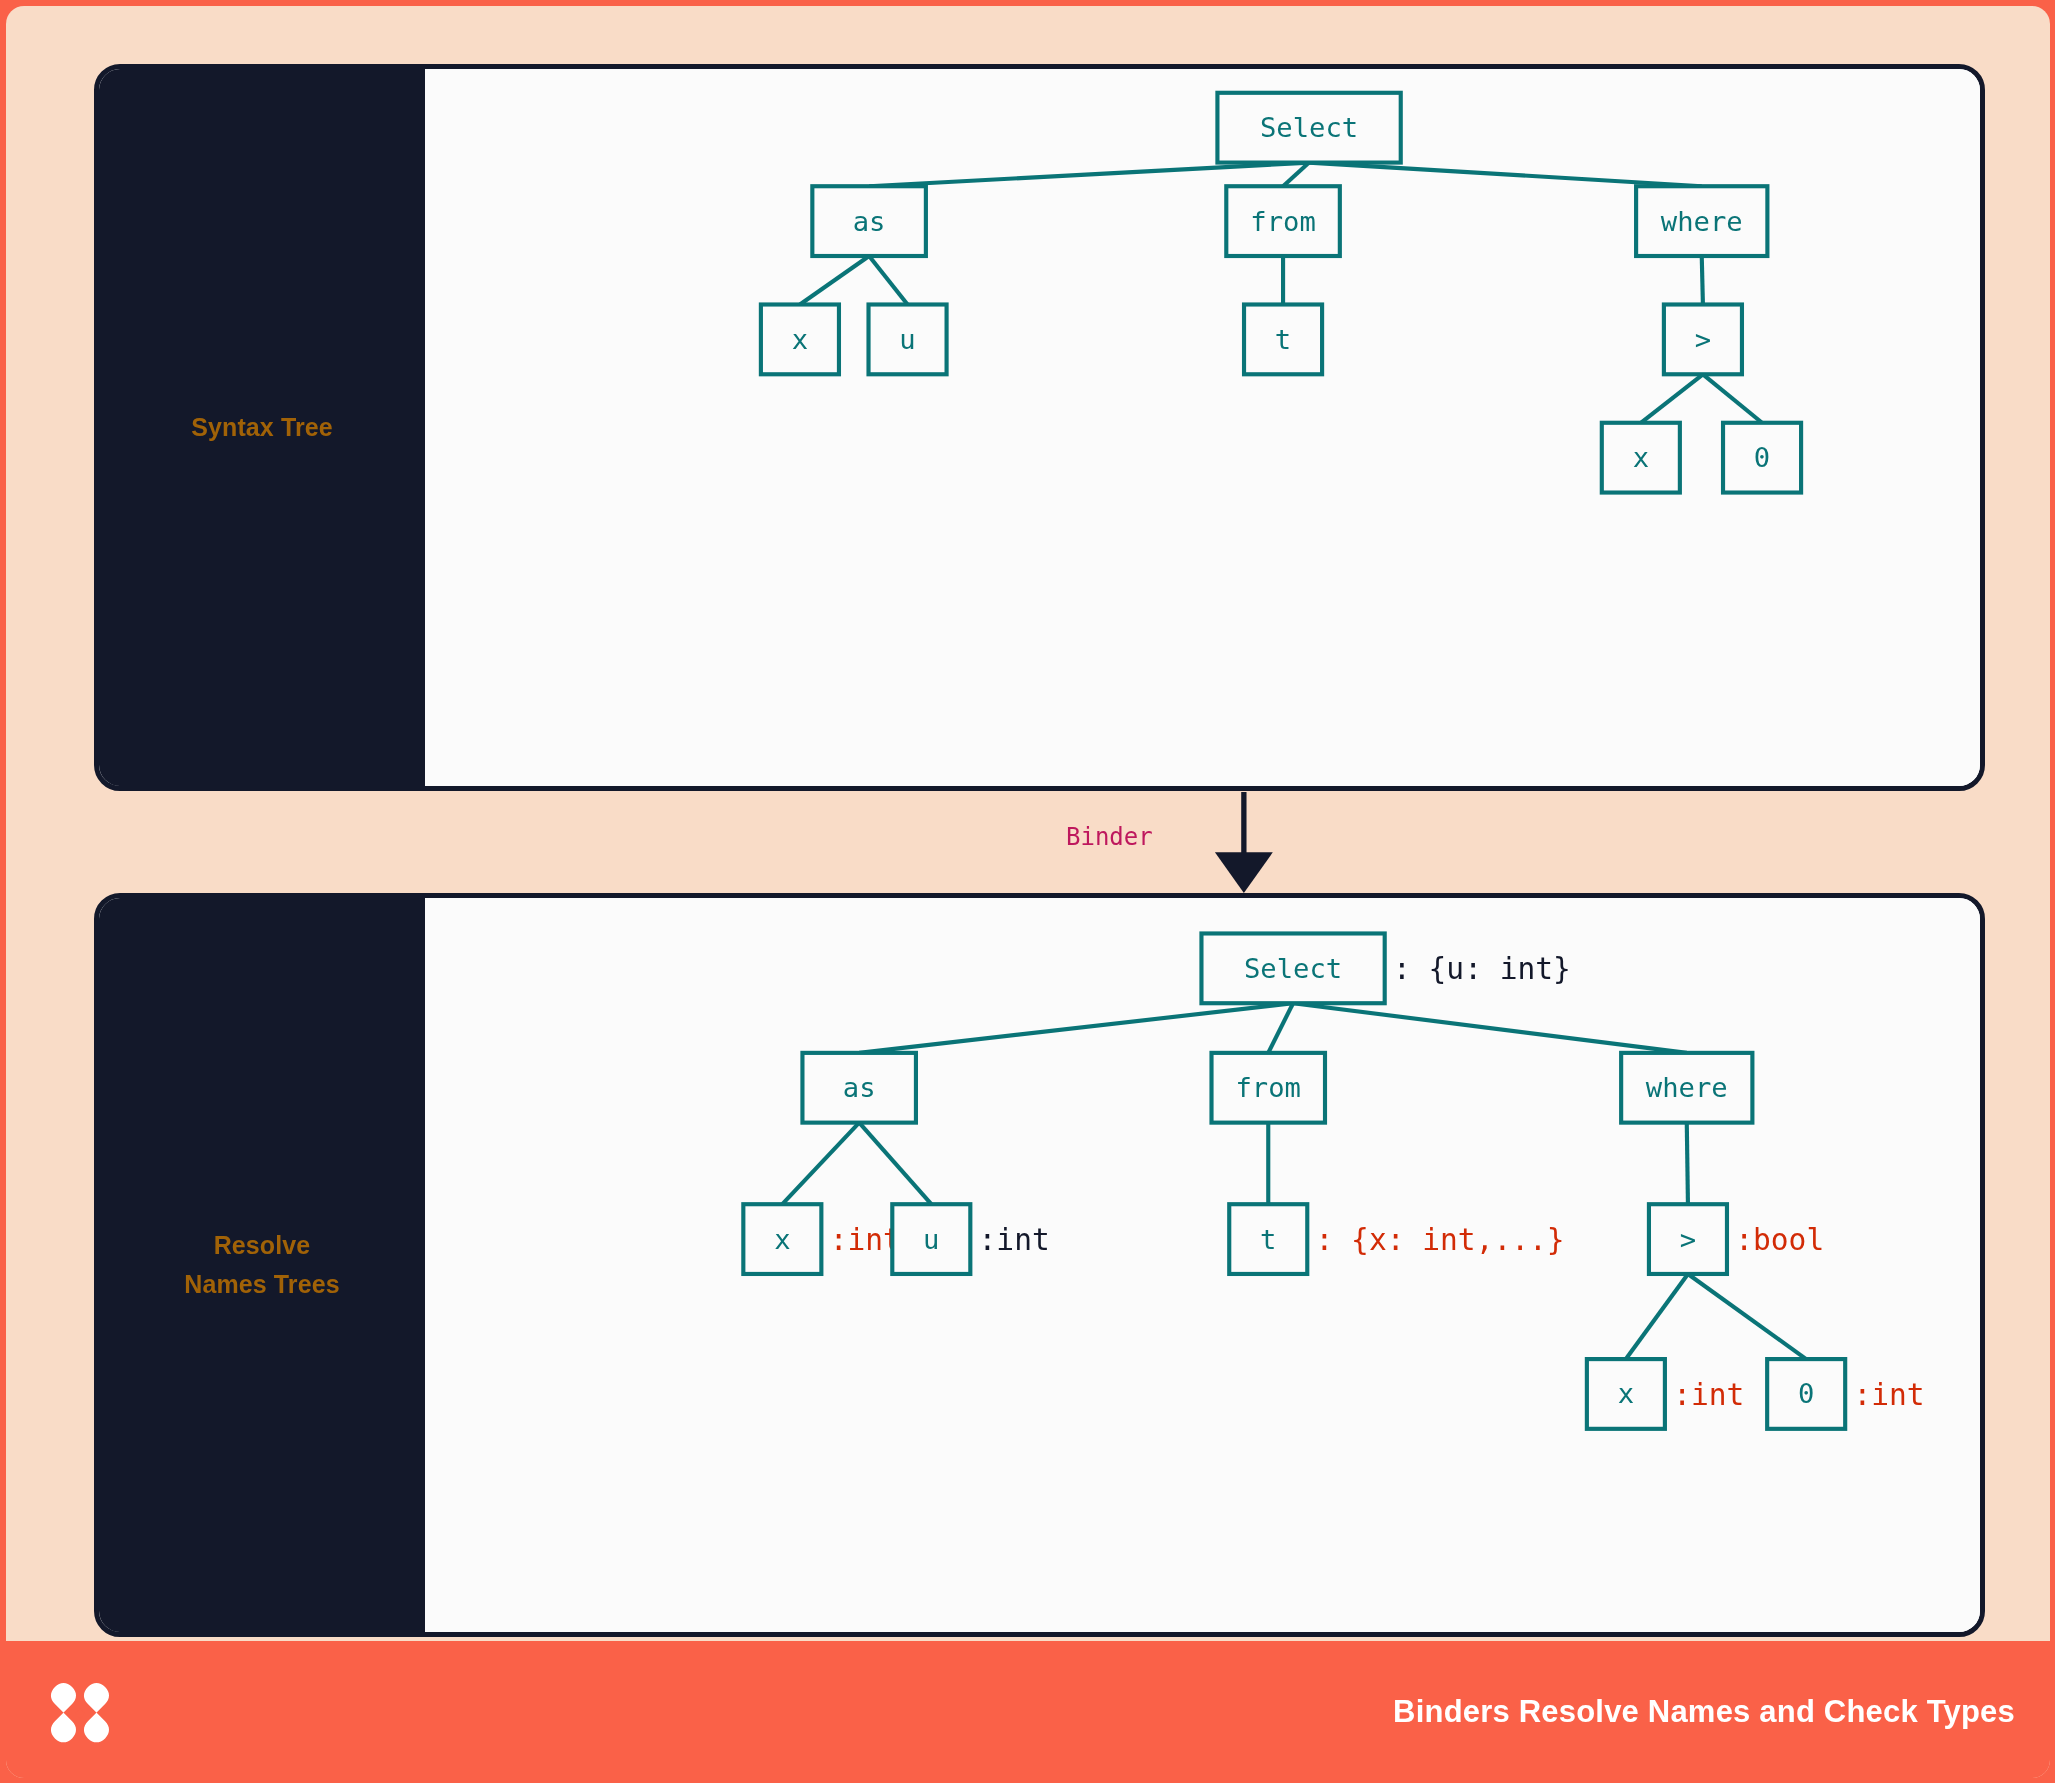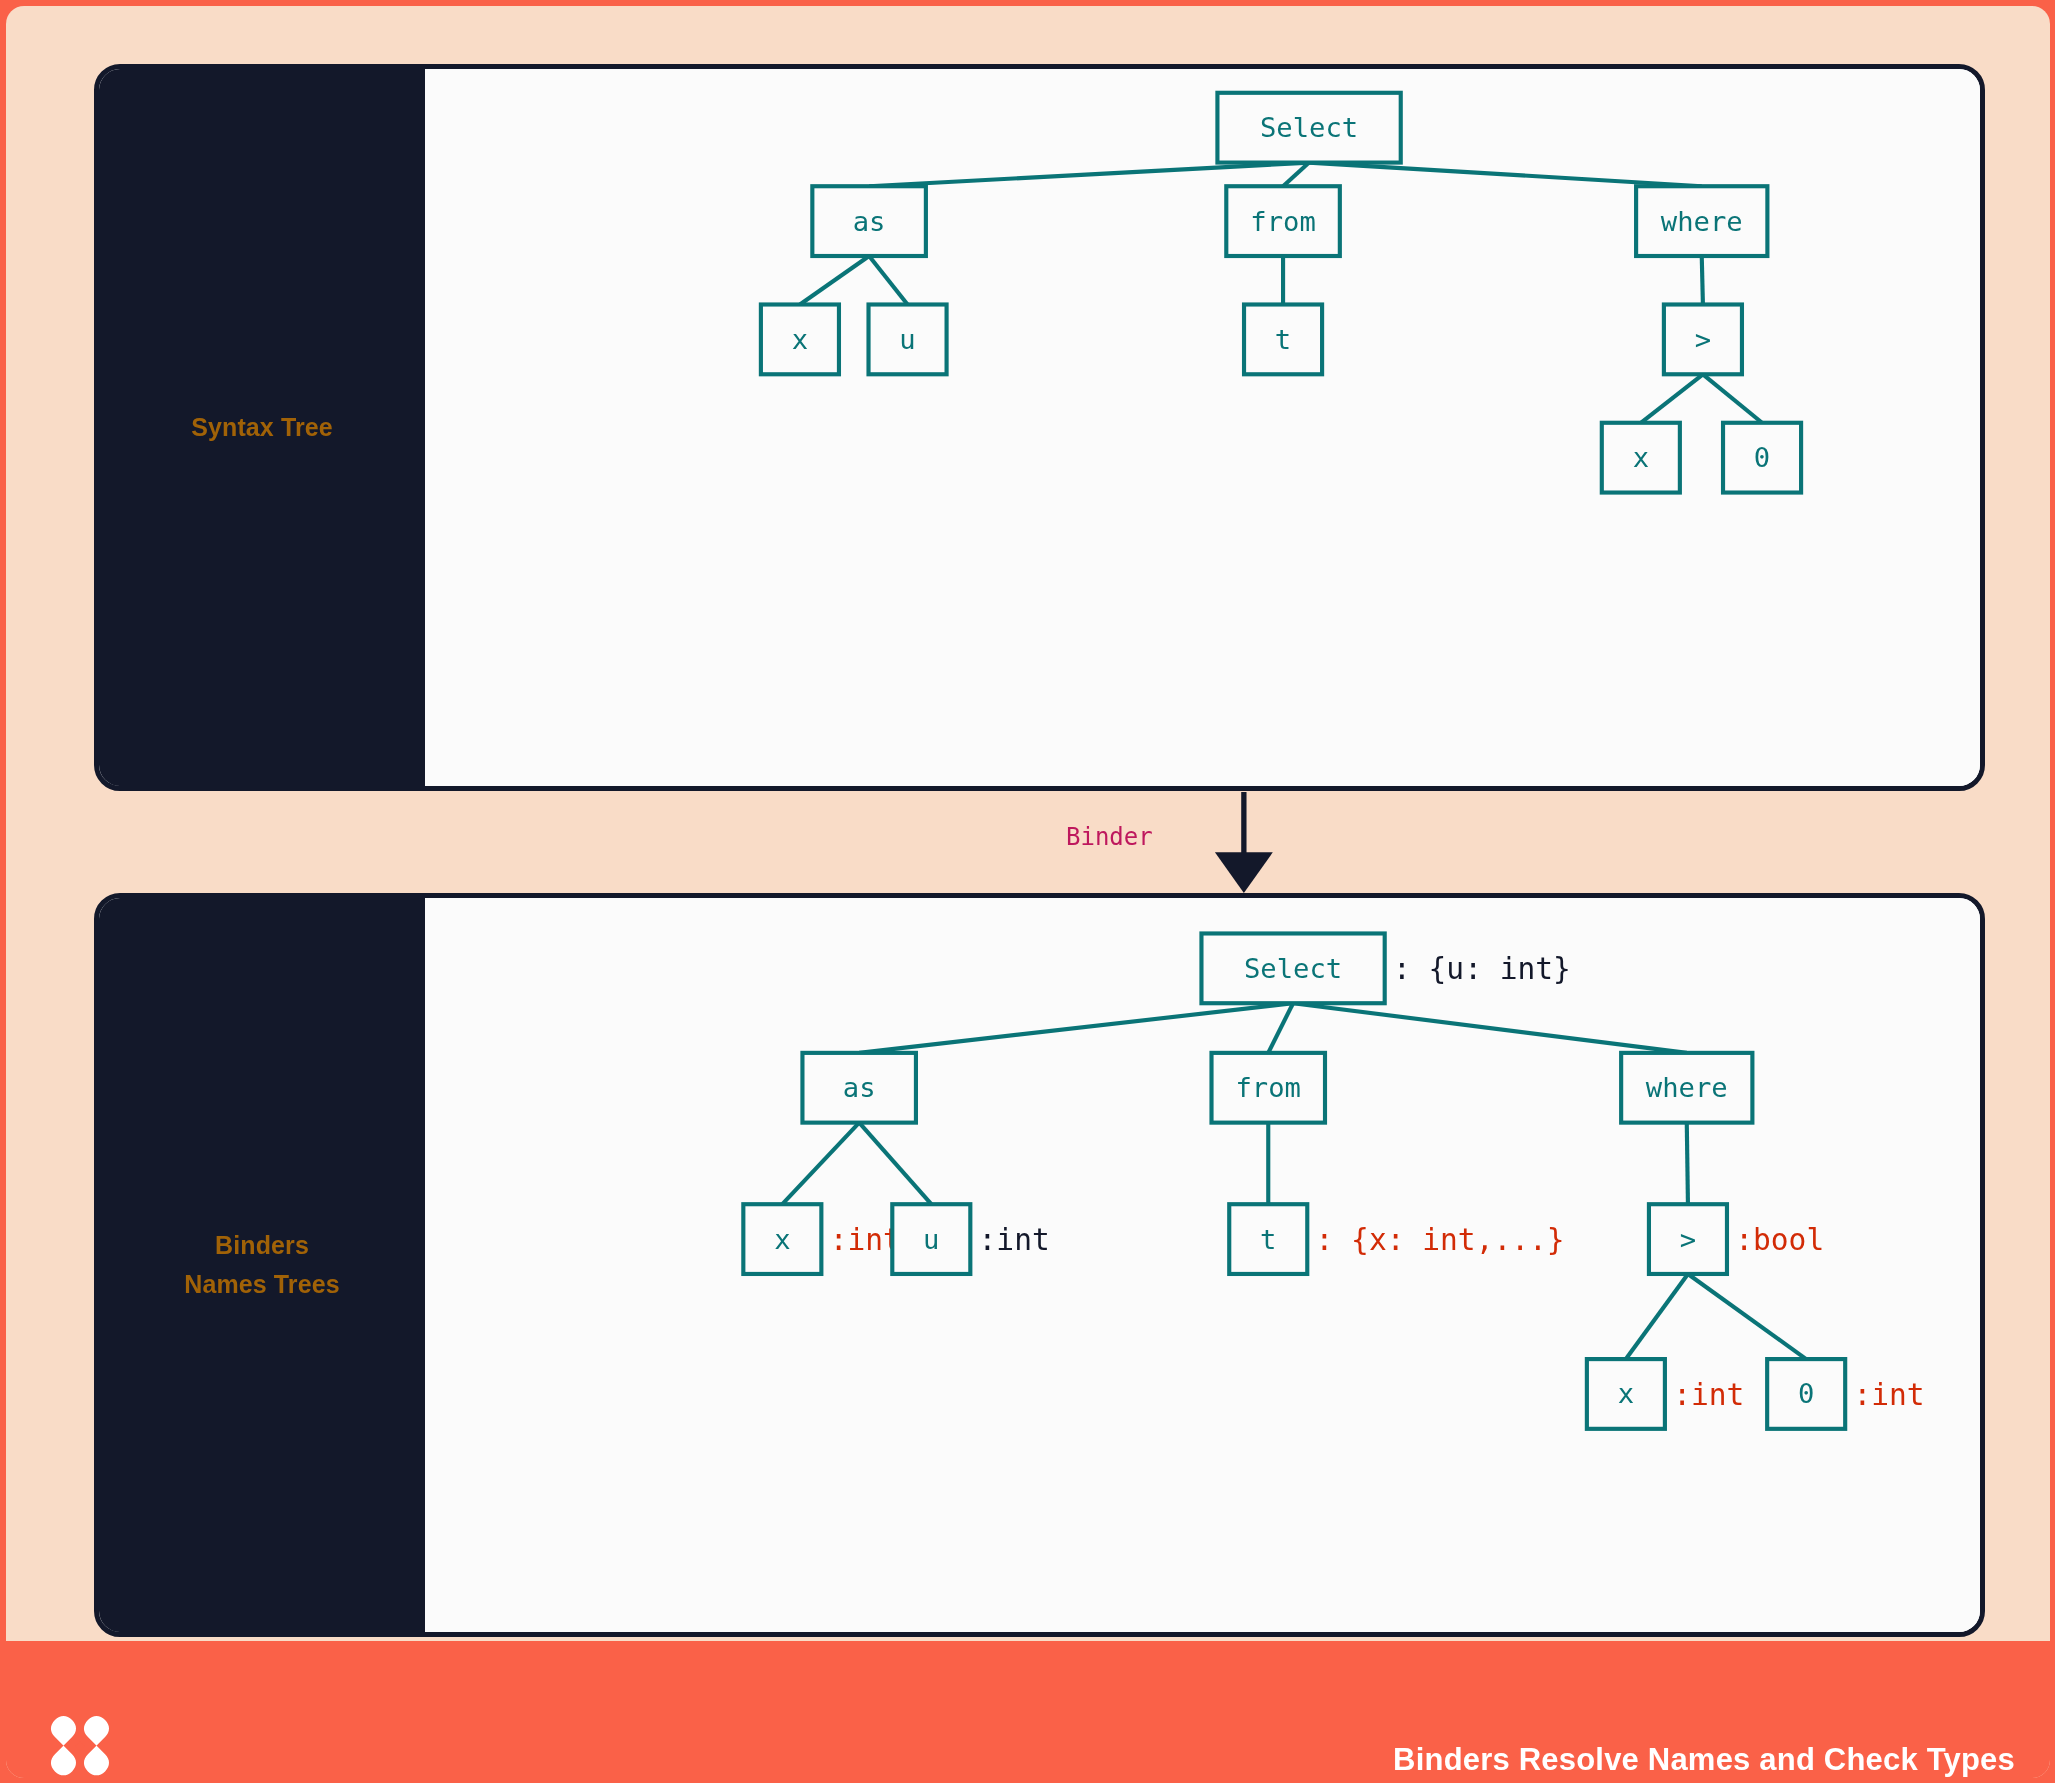--- a/index.html
+++ b/index.html
@@ -71,21 +71,21 @@
     white-space:nowrap;
   }
 
   
   #footer{
     position:absolute;
     left:0; right:0; bottom:0;
     height:137px;
     background:#FA6148;
     display:flex;
-    align-items:flex-end;
+    align-items:center;
     box-sizing:border-box;
     padding:4px 35px 0 41px;
   }
   #footer-logo{ width:66px;height:66px;flex:0 0 auto; }
   #footer-title{
     margin-left:auto;
     color:#FFFFFF;
     font-size:31px;
     font-weight:700;
     letter-spacing:0.2px;
@@ -165,21 +165,21 @@
       <div id="binder-label">Binder</div>
       <svg width="1891" height="101" viewBox="0 0 3198 171">
         <line x1="1945" y1="0" x2="1945" y2="120" stroke="#13182A" stroke-width="9"></line>
         <polygon points="1945,171 1896,102 1994,102" fill="#13182A"></polygon>
       </svg>
     </div>
 
     <div class="panel" id="panel-bottom">
       <div class="panel-sidebar">
         <div class="panel-sidebar-label" id="sidebar-label-1">
-            <div>Binders</div>
+            <div>Resolve</div>
             <div>Names Trees</div>
           </div>
       </div>
       <div class="panel-body">
         <svg class="tree-svg" id="svg-tree-1" width="1560" height="733" viewBox="0 0 2638 1240">
             <g>
               <line x1="1468" y1="178" x2="734" y2="262" stroke="#0A7477" stroke-width="7"></line>
               <line x1="1468" y1="178" x2="1426" y2="262" stroke="#0A7477" stroke-width="7"></line>
               <line x1="1468" y1="178" x2="2134" y2="262" stroke="#0A7477" stroke-width="7"></line>
               <line x1="734" y1="380" x2="604" y2="518" stroke="#0A7477" stroke-width="7"></line>

